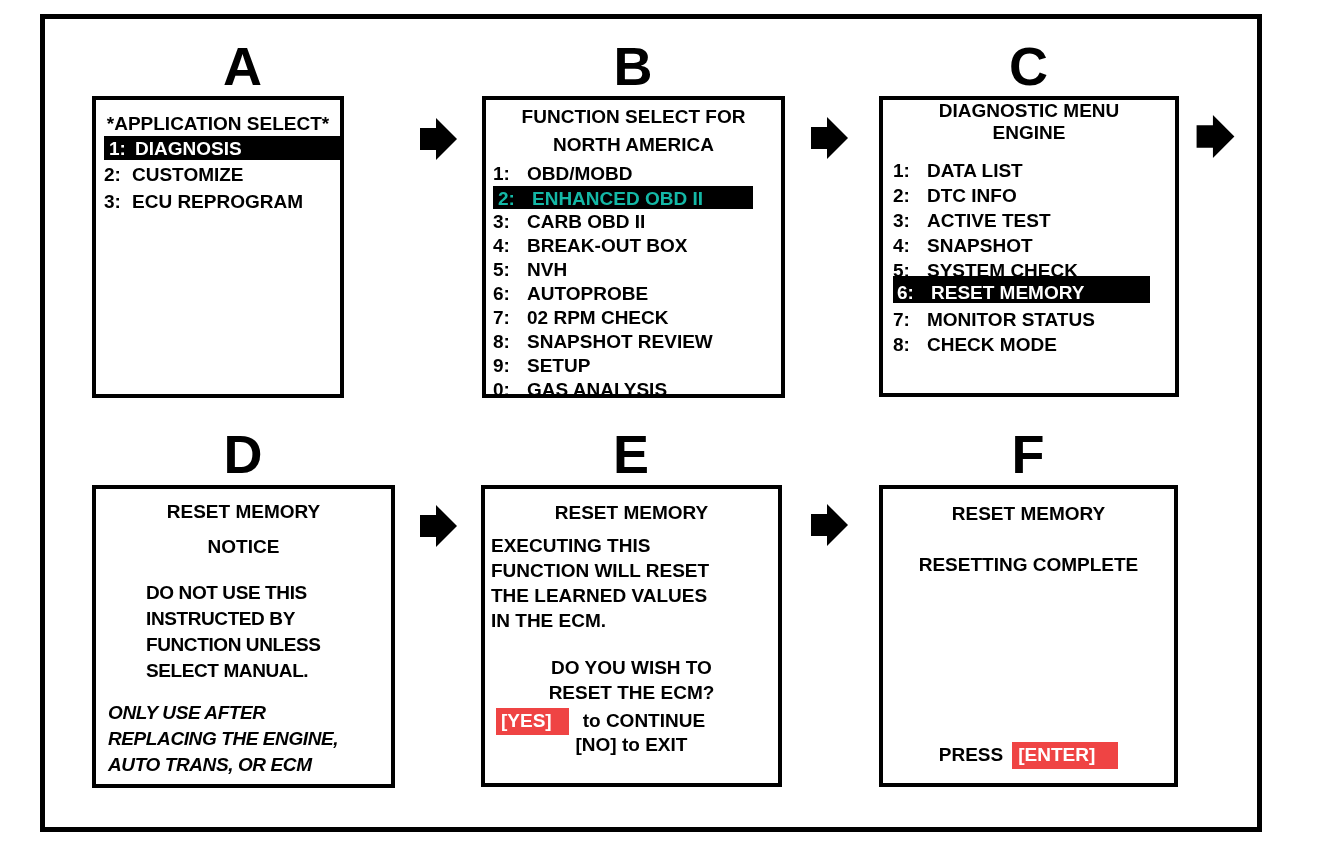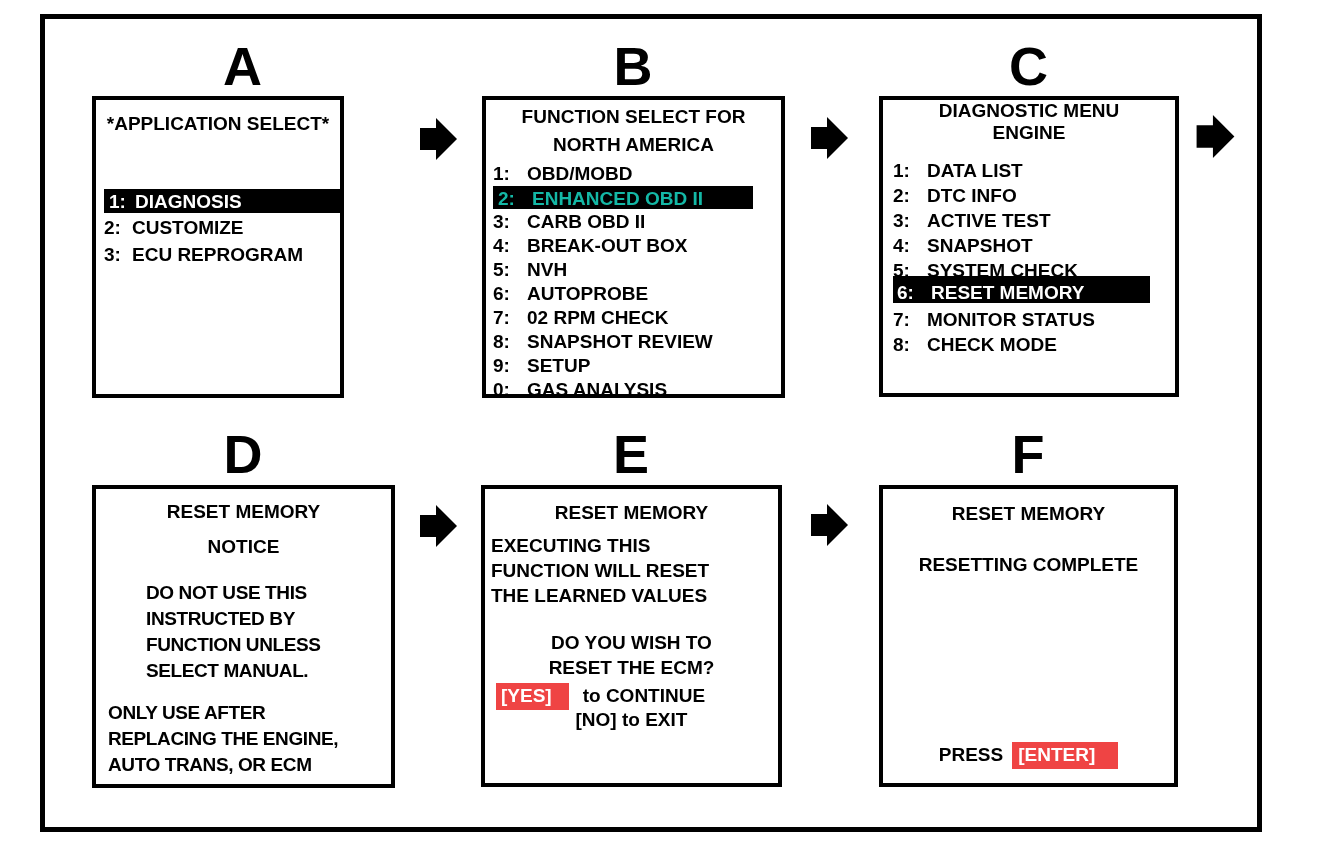--- a/index.html
+++ b/index.html
@@ -36,21 +36,21 @@
   .c{text-align:center;}
   .title{line-height:24px;}
   .t2{line-height:22px;}
 
   .mi{white-space:nowrap;box-sizing:border-box;}
   .num{display:inline-block;}
   .lbl{display:inline-block;}
 
   
   .p-a .title{margin-top:12px;}
-  .menu-a{margin-top:53px;}
+  .menu-a{}
   .menu-a .mi{height:27px;padding-left:8px;}
   .menu-a .num{width:28px;}
   .menu-a .hl{
     background:#000;color:#fff;margin-left:8px;padding-left:5px;padding-top:1px;
     width:267px;height:24px;margin-bottom:3px;
   }
   .menu-a .hl .num{width:26px;}
 
   
   .p-b .title{margin-top:6px;}
@@ -73,21 +73,21 @@
   }
   .menu-c .hl{
     background:#000;color:#fff;margin-left:10px;padding-left:4px;padding-top:1px;
     width:257px;height:23px;margin-bottom:5px;
   }
 
   
   .p-d .title{margin-top:11px;}
   .para{line-height:26px;letter-spacing:-0.4px;}
   .para1{margin:21px 0 0 50px;}
-  .para2{margin:16px 0 0 12px;}
+  .para2{margin:16px 0 0 12px;font-style:italic;}
 
   
   .p-e .title{margin-top:12px;}
   .body-e{margin:8px 0 0 6px;line-height:25px;}
   .prompt{margin-top:22px;line-height:25px;text-align:center;}
   .yes-line{margin-top:3px;margin-left:11px;height:25px;white-space:nowrap;}
   .invbox{background:#ef4444;color:#fff;display:inline-block;}
   .yes-line .invbox{padding:1px 17px 2px 5px;}
   .yes-after{margin-left:14px;}
   .no-line{text-align:center;height:25px;}
@@ -192,20 +192,21 @@
         <div>ON CERTAIN VEHICLES.</div>
       </div>
   </div>
 
   <div class="panel p-e">
     <div class="title c">RESET MEMORY</div>
     <div class="body-e">
         <div>EXECUTING THIS</div>
         <div>FUNCTION WILL RESET</div>
         <div>THE LEARNED VALUES</div>
+        <div>IN THE ECM.</div>
       </div>
     <div class="prompt">
         <div>DO YOU WISH TO</div>
         <div>RESET THE ECM?</div>
       </div>
     <div class="yes-line">
       <span class="invbox">[YES]</span><span class="yes-after">to CONTINUE</span>
     </div>
     <div class="no-line">[NO] to EXIT</div>
   </div>

